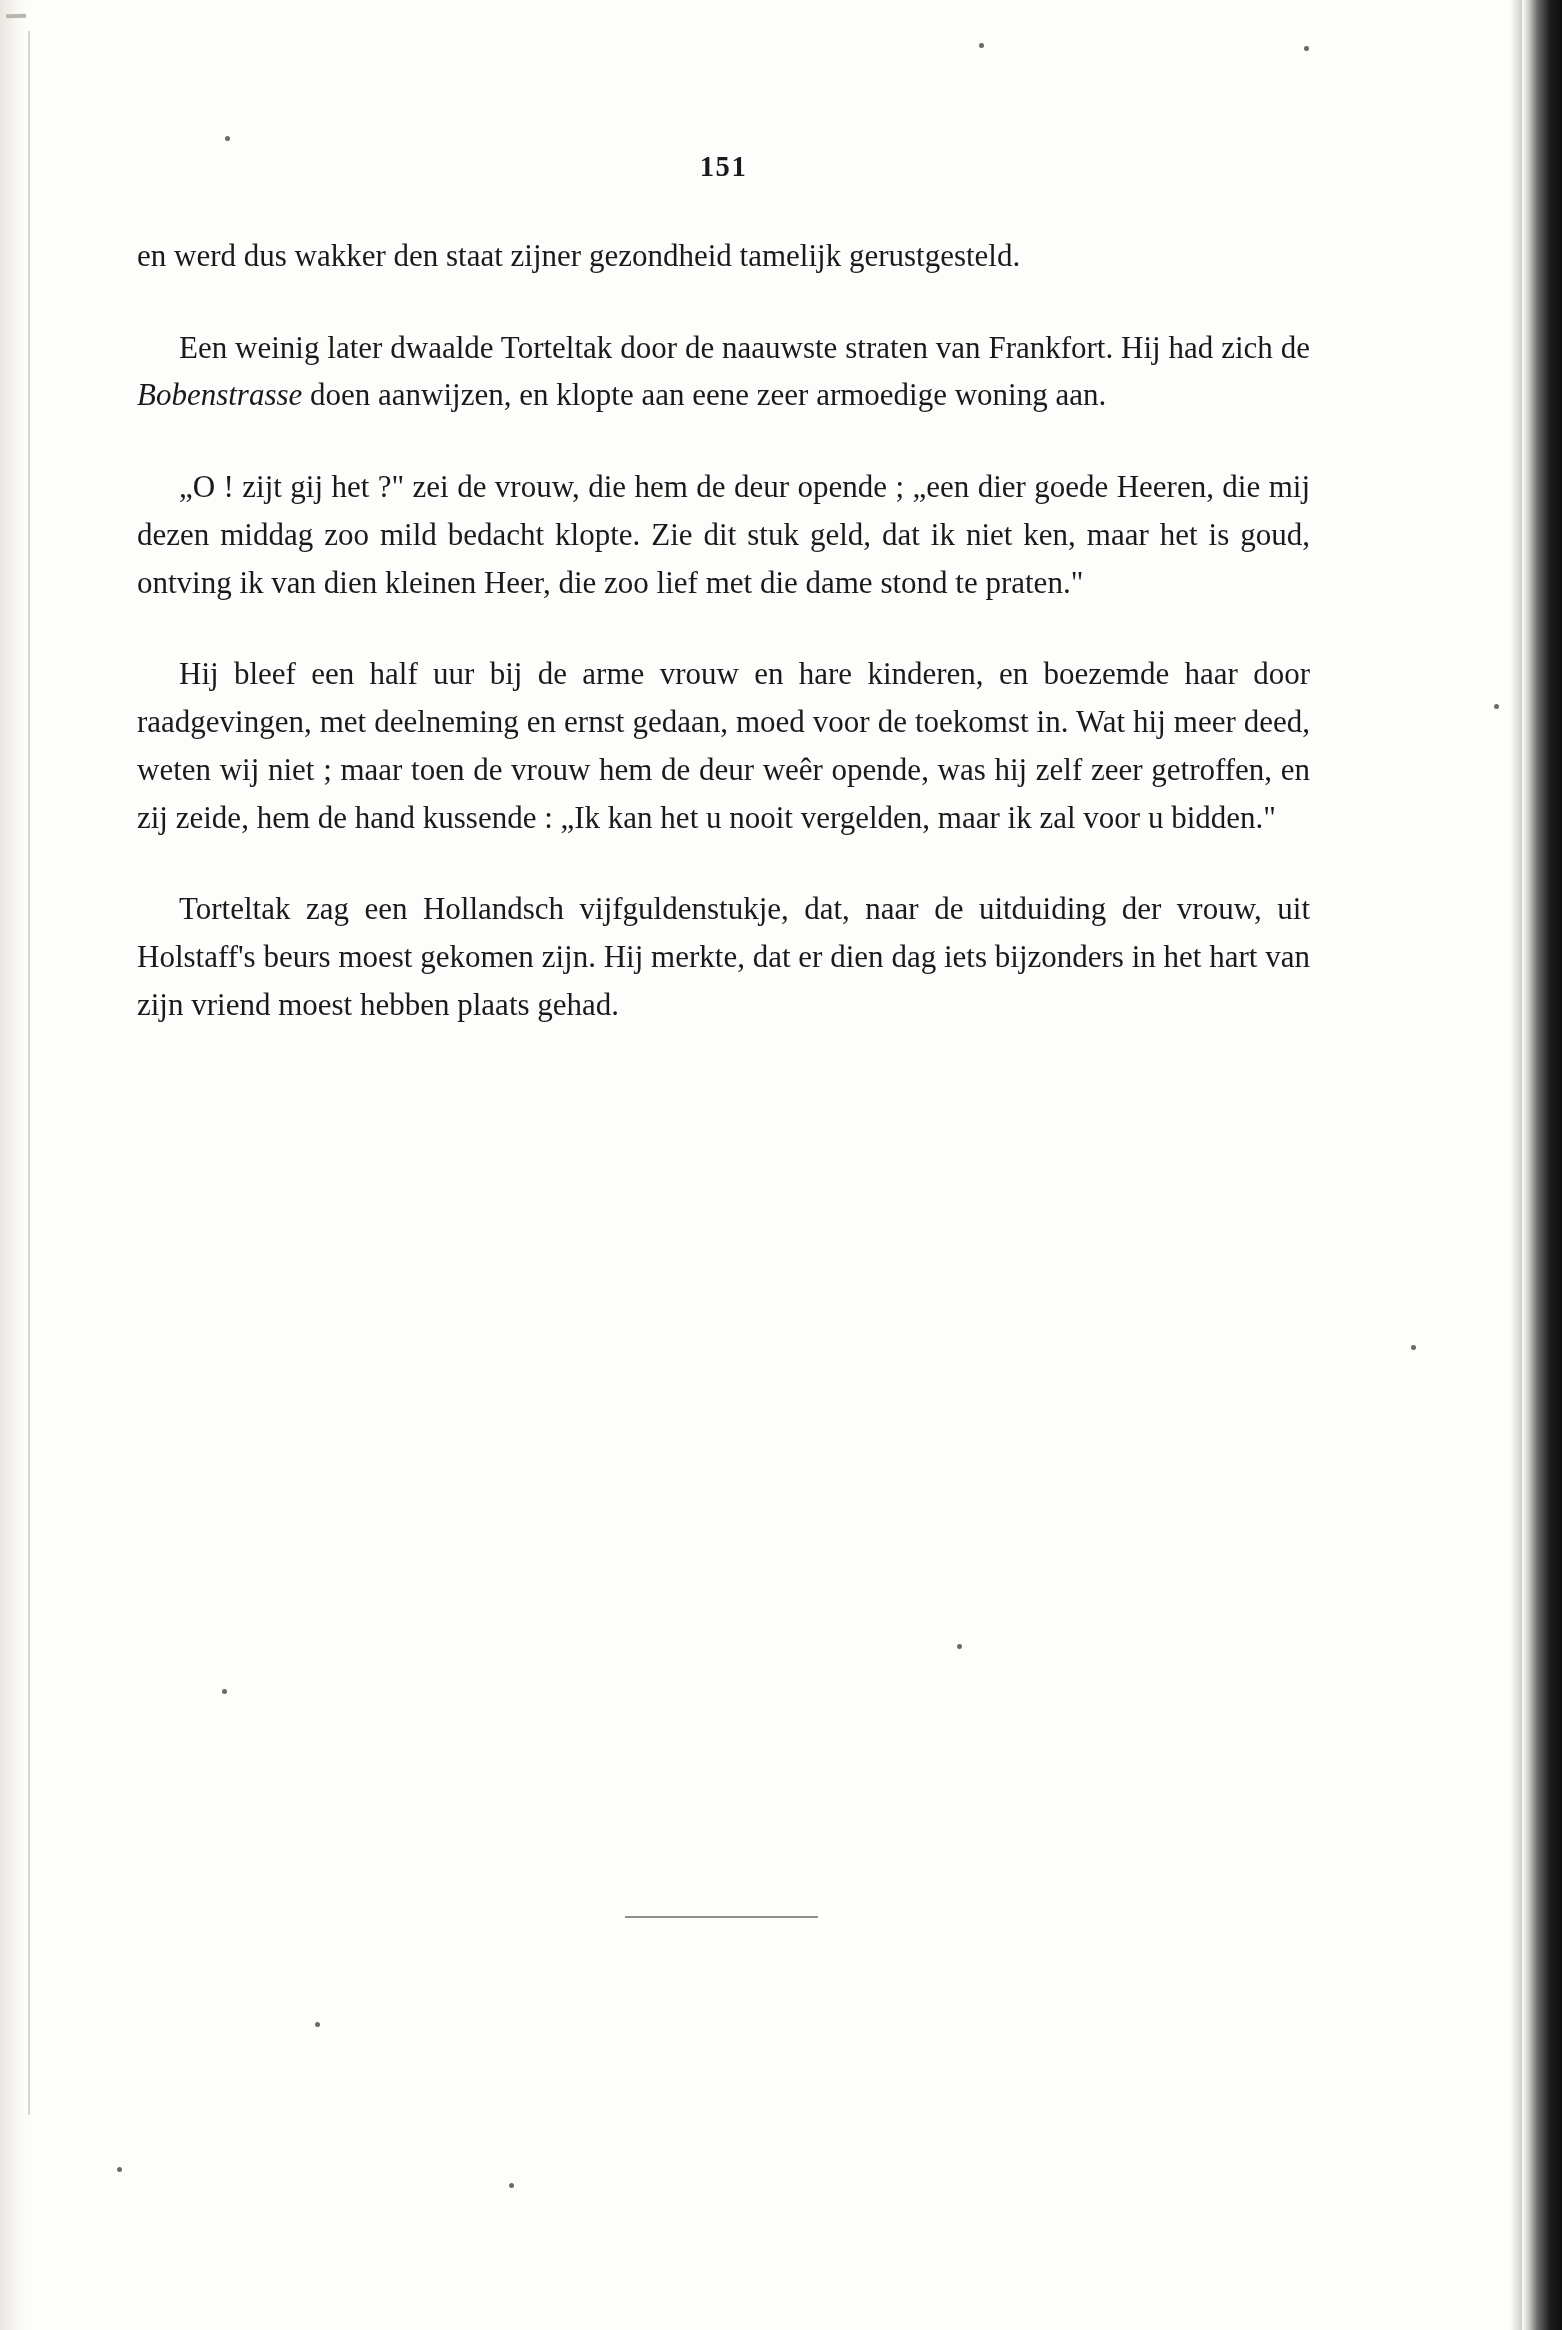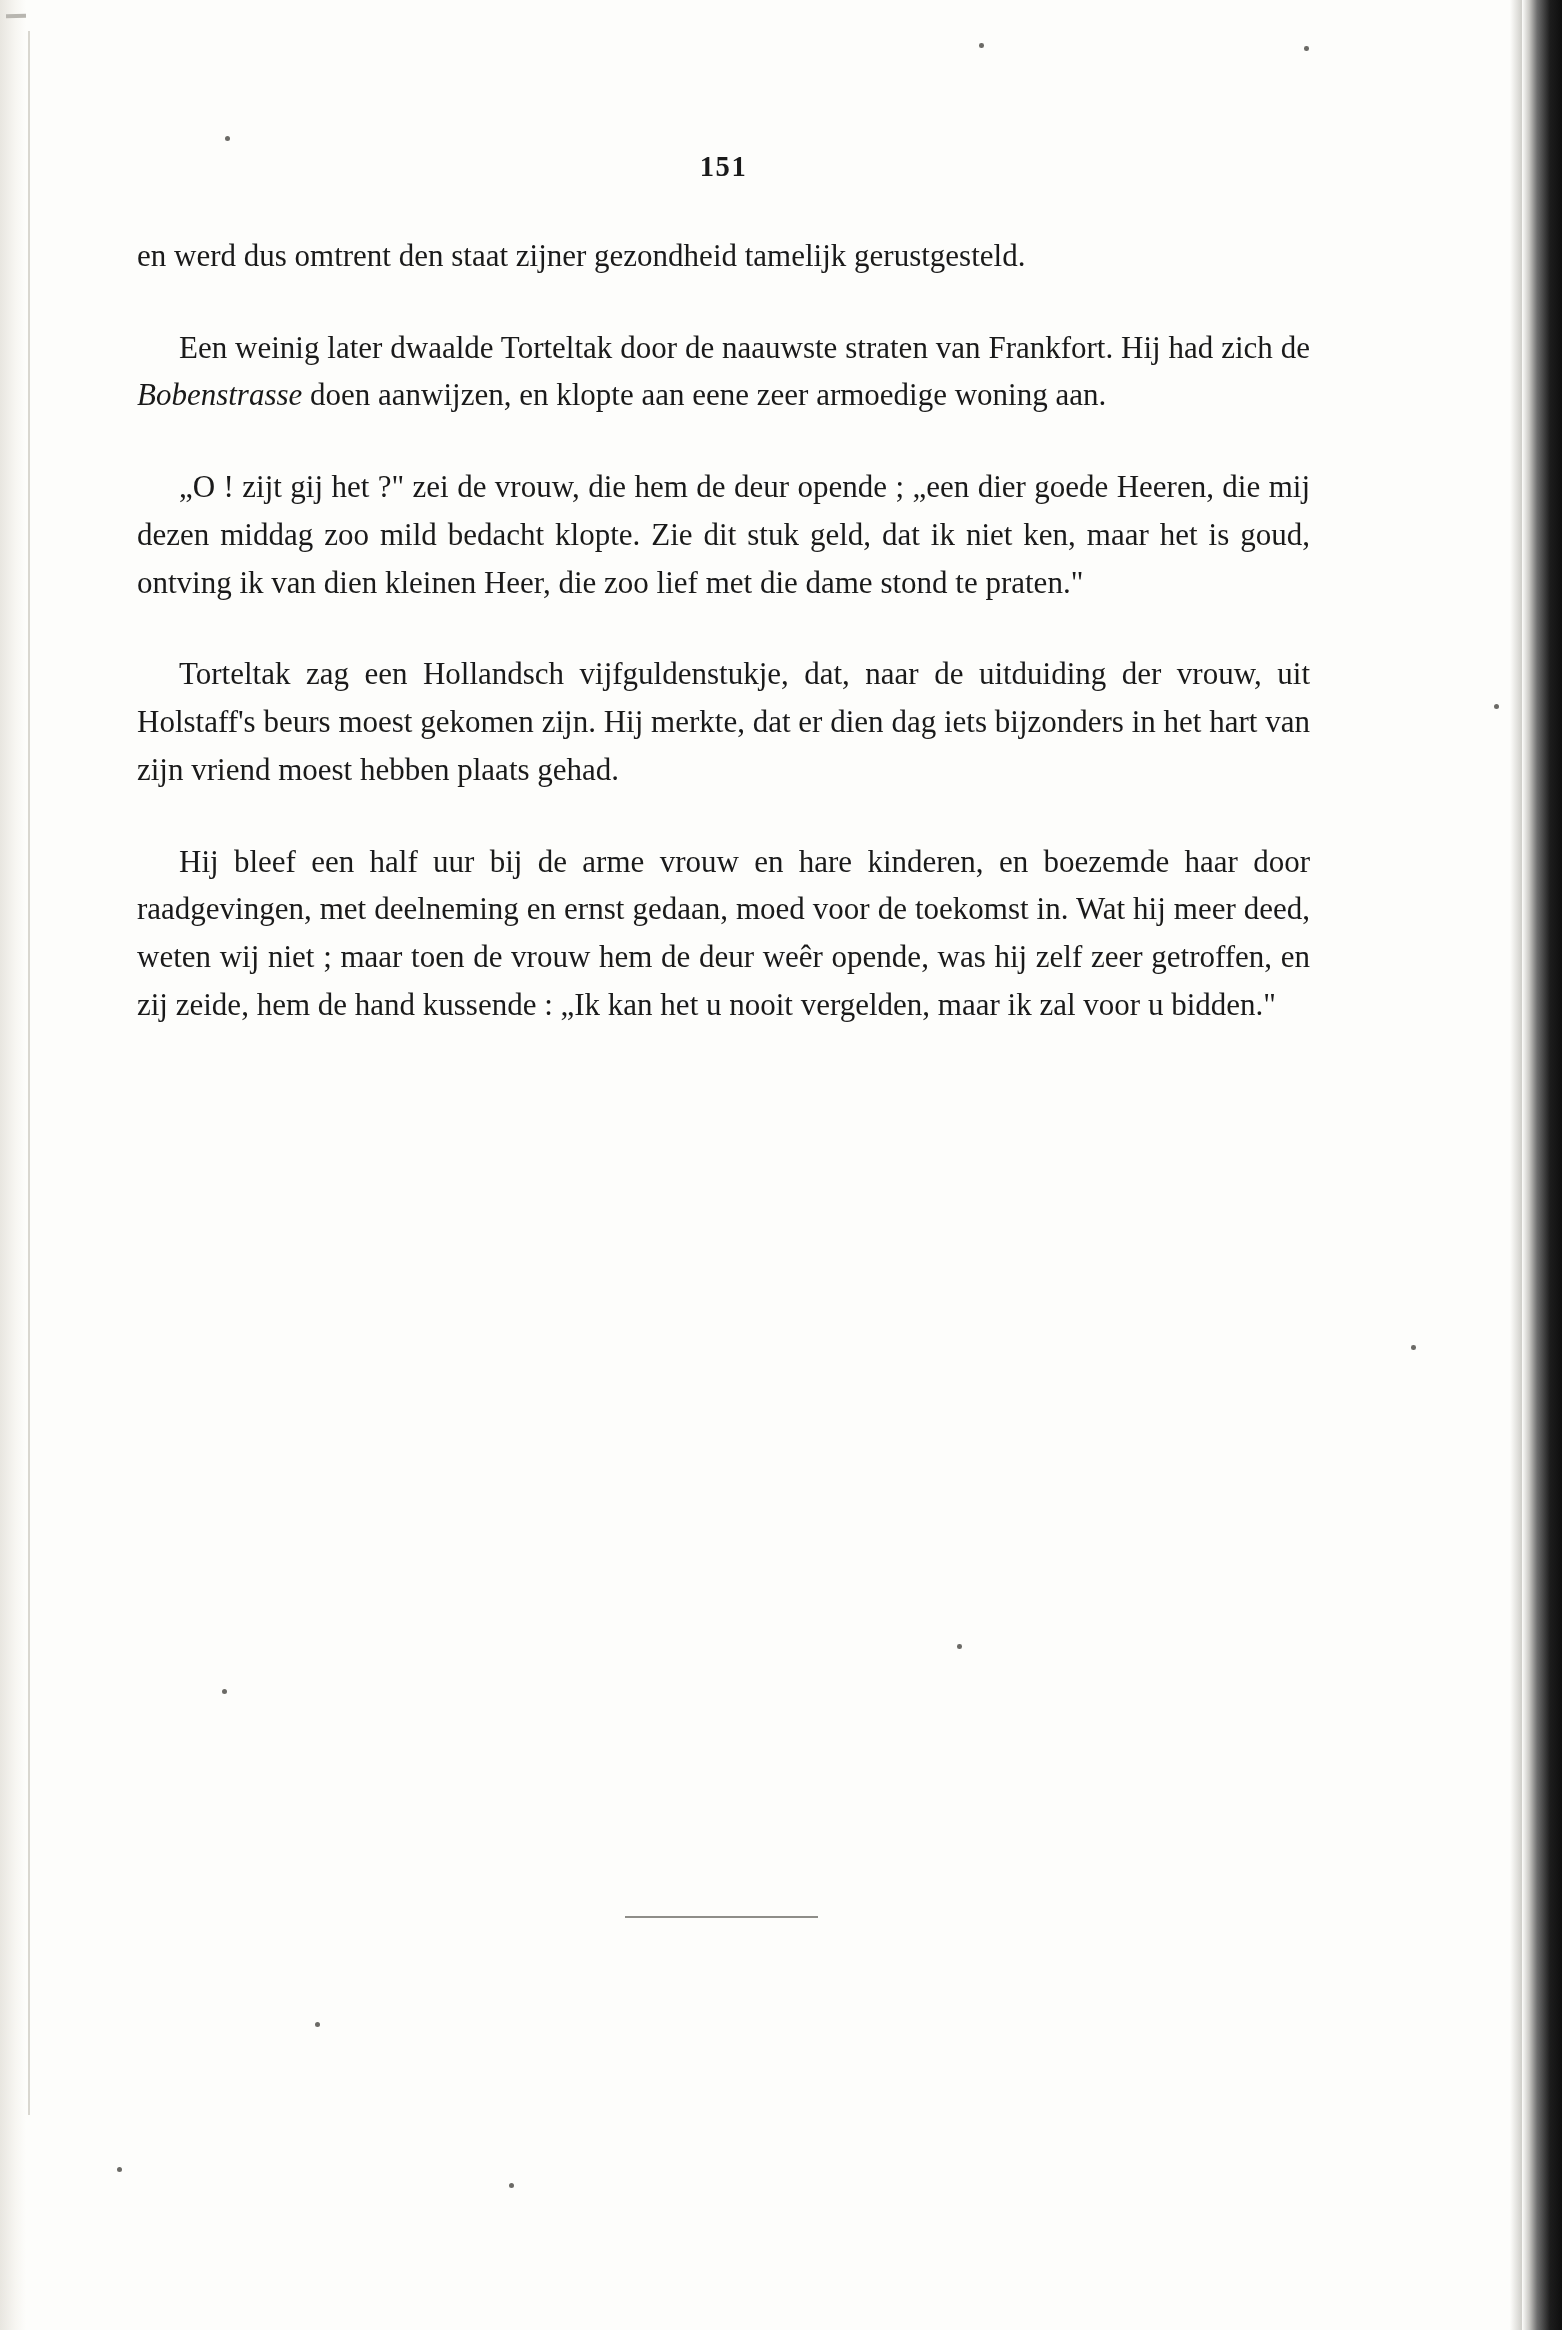--- a/index.html
+++ b/index.html
@@ -120,24 +120,24 @@
   <div class="speck" style="left:222px; top:1689px; width:5.4px; height:5.4px;"></div>
   <div class="speck" style="left:315px; top:2022px; width:5.4px; height:5.4px;"></div>
   <div class="speck" style="left:117px; top:2167px; width:5.4px; height:5.4px;"></div>
   <div class="speck" style="left:509px; top:2183px; width:5.4px; height:5.4px;"></div>
   <div class="speck" style="left:957px; top:1644px; width:4.6px; height:4.6px;"></div>
 
   <div class="text-col">
 
     <div class="folio">151</div>
 
-    <p class="body" id="p1">en werd dus omtrent den staat zijner gezondheid tamelijk gerustgesteld.</p>
+    <p class="body" id="p1">en werd dus wakker den staat zijner gezondheid tamelijk gerustgesteld.</p>
     <p class="body indent" id="p2">Een weinig later dwaalde Torteltak door de naauwste straten van Frankfort.  Hij had zich de <i class="em">Bobenstrasse</i> doen aanwijzen, en klopte aan eene zeer armoedige woning aan.</p>
     <p class="body indent" id="p3">„O ! zijt gij het ?" zei de vrouw, die hem de deur opende ; „een dier goede Heeren, die mij dezen middag zoo mild bedacht klopte.  Zie dit stuk geld, dat ik niet ken, maar het is goud, ontving ik van dien kleinen Heer, die zoo lief met die dame stond te praten."</p>
+    <p class="body indent" id="p5">Hij bleef een half uur bij de arme vrouw en hare kinderen, en boezemde haar door raadgevingen, met deelneming en ernst gedaan, moed voor de toekomst in.  Wat hij meer deed, weten wij niet ; maar toen de vrouw hem de deur weêr opende, was hij zelf zeer getroffen, en zij zeide, hem de hand kussende :  „Ik kan het u nooit vergelden, maar ik zal voor u bidden."</p>
     <p class="body indent" id="p4">Torteltak zag een Hollandsch vijfguldenstukje, dat, naar de uitduiding der vrouw, uit Holstaff's beurs moest gekomen zijn.  Hij merkte, dat er dien dag iets bijzonders in het hart van zijn vriend moest hebben plaats gehad.</p>
-    <p class="body indent" id="p5">Hij bleef een half uur bij de arme vrouw en hare kinderen, en boezemde haar door raadgevingen, met deelneming en ernst gedaan, moed voor de toekomst in.  Wat hij meer deed, weten wij niet ; maar toen de vrouw hem de deur weêr opende, was hij zelf zeer getroffen, en zij zeide, hem de hand kussende :  „Ik kan het u nooit vergelden, maar ik zal voor u bidden."</p>
 
   </div>
 
   <div class="end-rule"></div>
 
 </div>
 
 
 </body></html>

